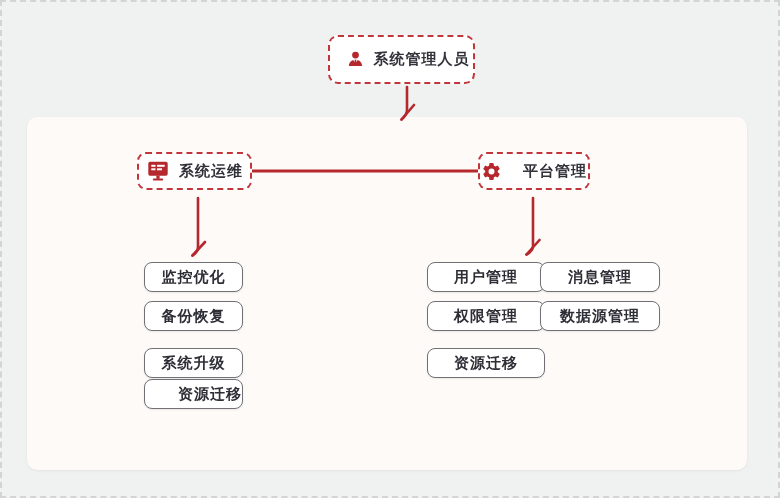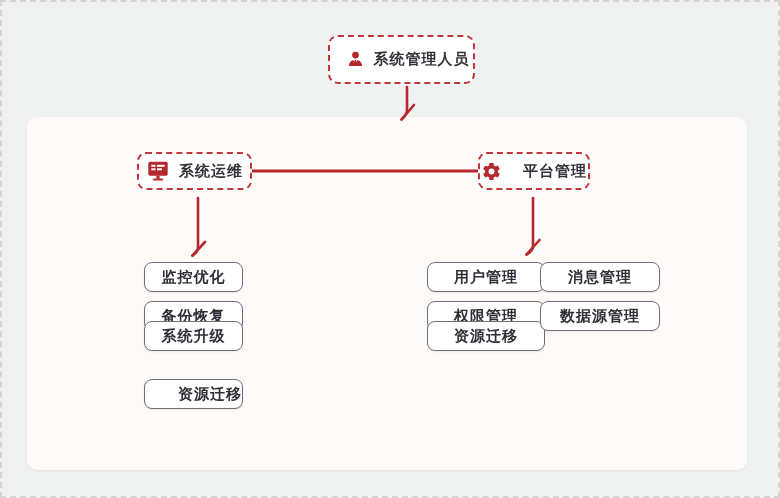--- a/index.html
+++ b/index.html
@@ -48,21 +48,21 @@
     color:#2e2e36;
     font-weight:700;
     font-size:15px;
     letter-spacing:1px;
     box-shadow:0 1px 2px rgba(0,0,0,0.08);
     z-index:3;
   }
   .col-ops{left:142px;}
   .col-p1{left:425px;width:118px;}
   .col-p2{left:538px;width:120px;}
-  .row-0{top:260px;} .row-1{top:299px;} .row-2{top:319px;align-items:center;} .row-3{top:377px;justify-content:flex-end;}
+  .row-0{top:260px;} .row-1{top:299px;} .row-2{top:346px;align-items:center;} .row-3{top:377px;justify-content:flex-end;}
 
   .connector-layer{
     position:absolute;left:0;top:0;width:780px;height:498px;
     z-index:2;pointer-events:none;
   }
   .icon{display:inline-flex;align-items:center;justify-content:center;flex:0 0 auto;}
 </style>
 </head>
 <body>
 

